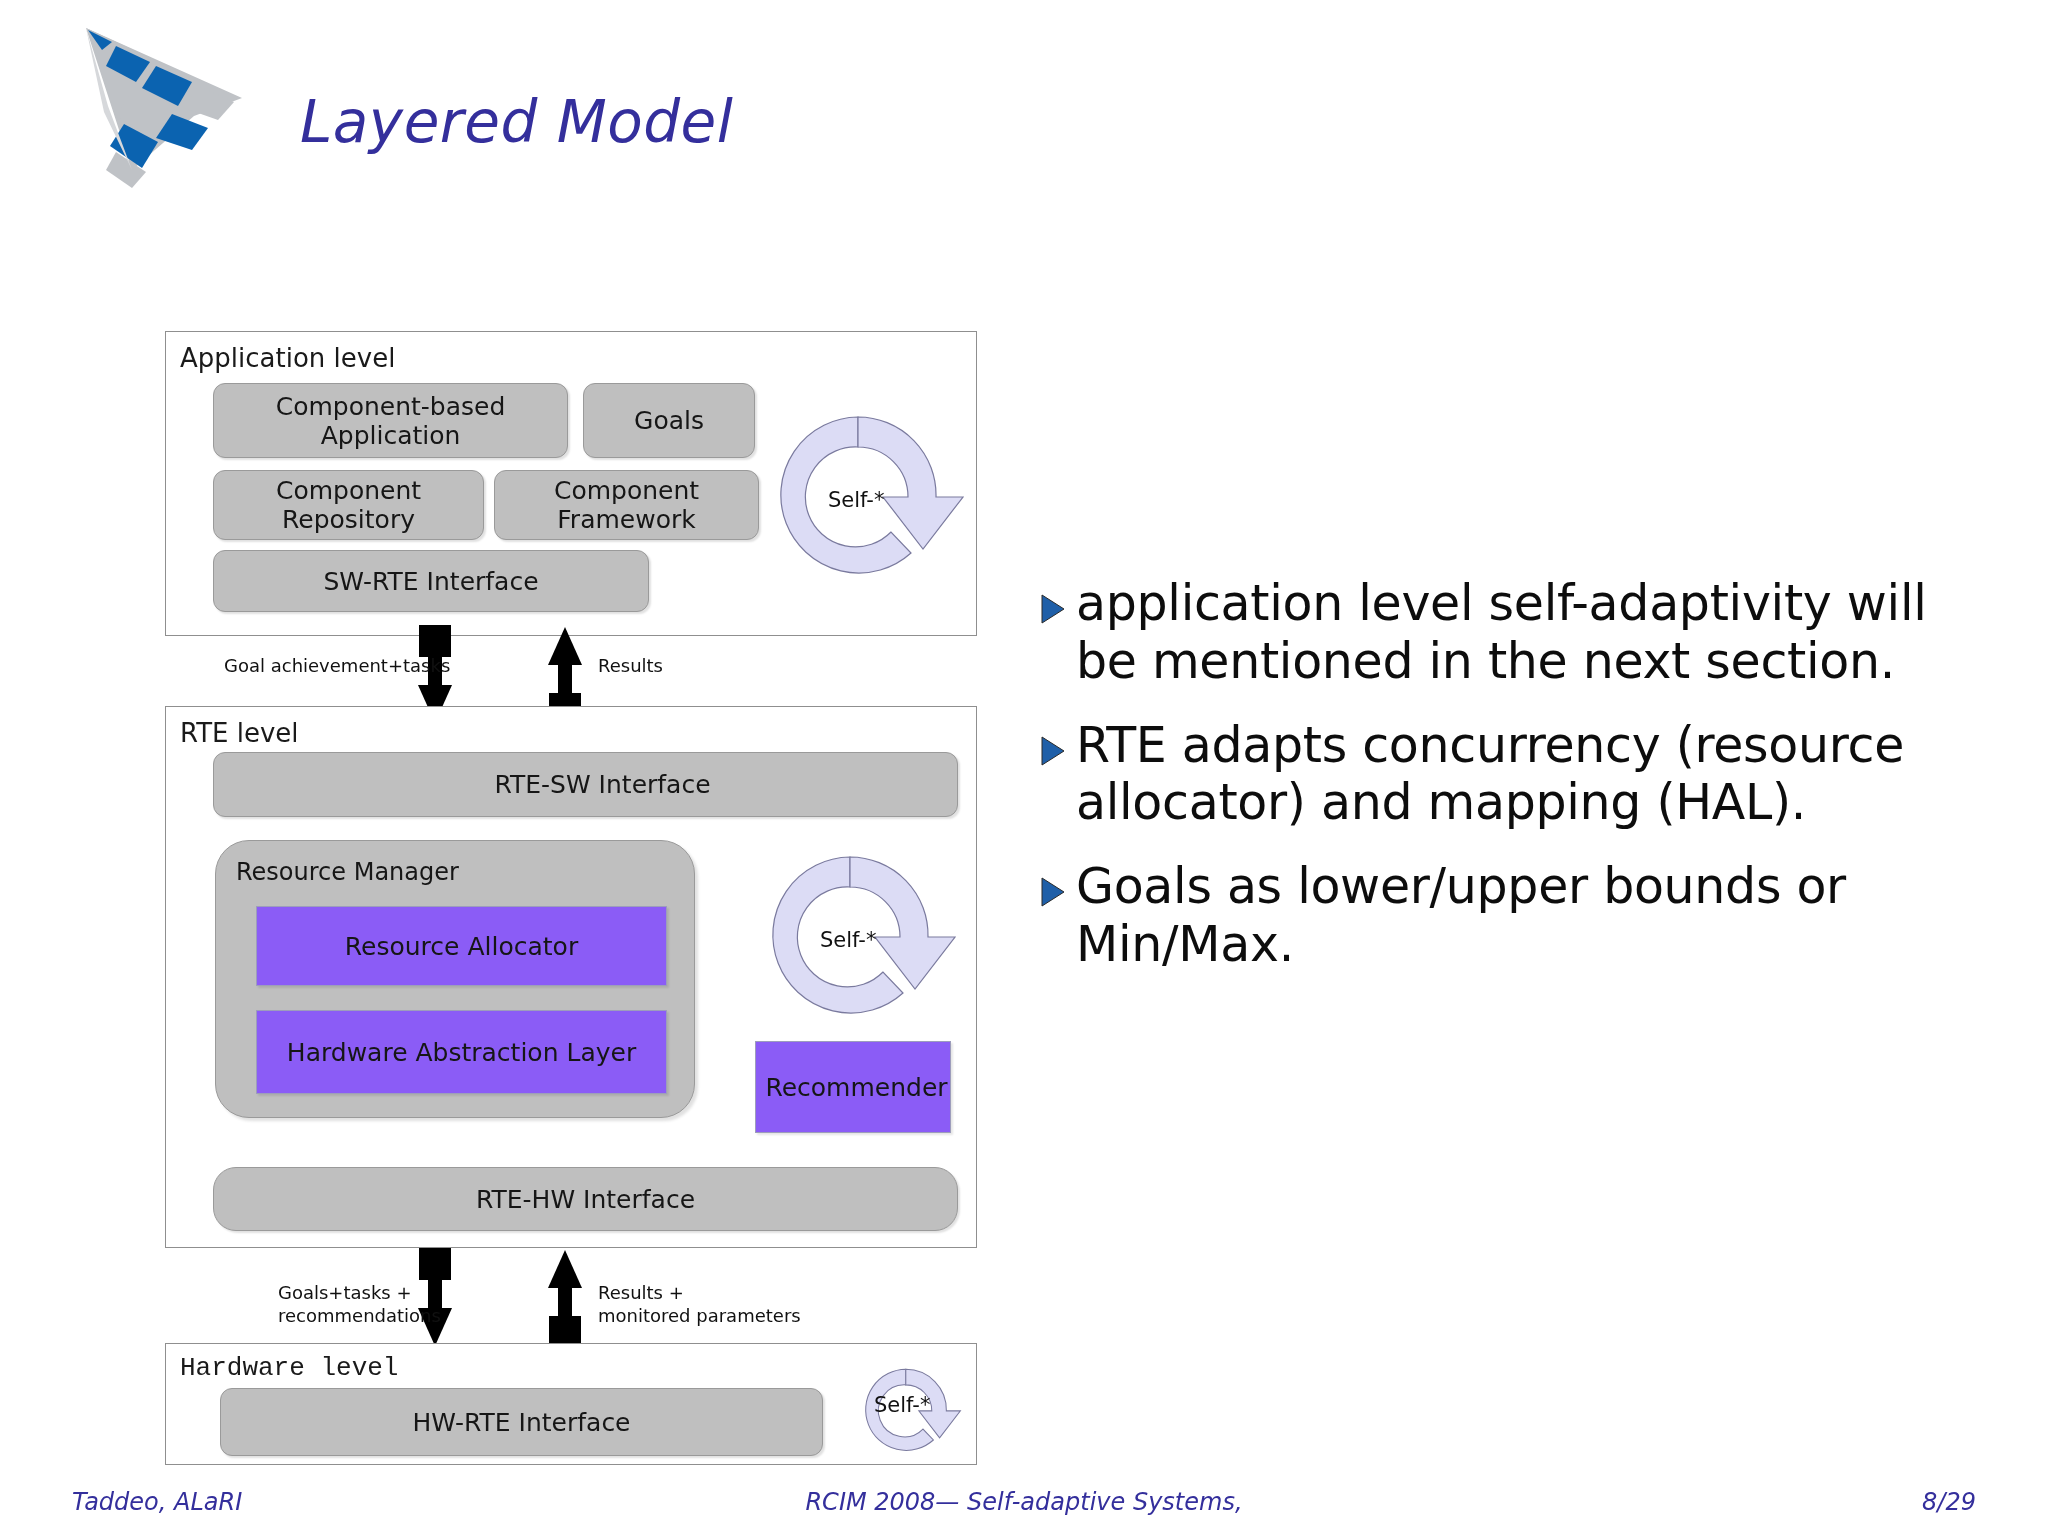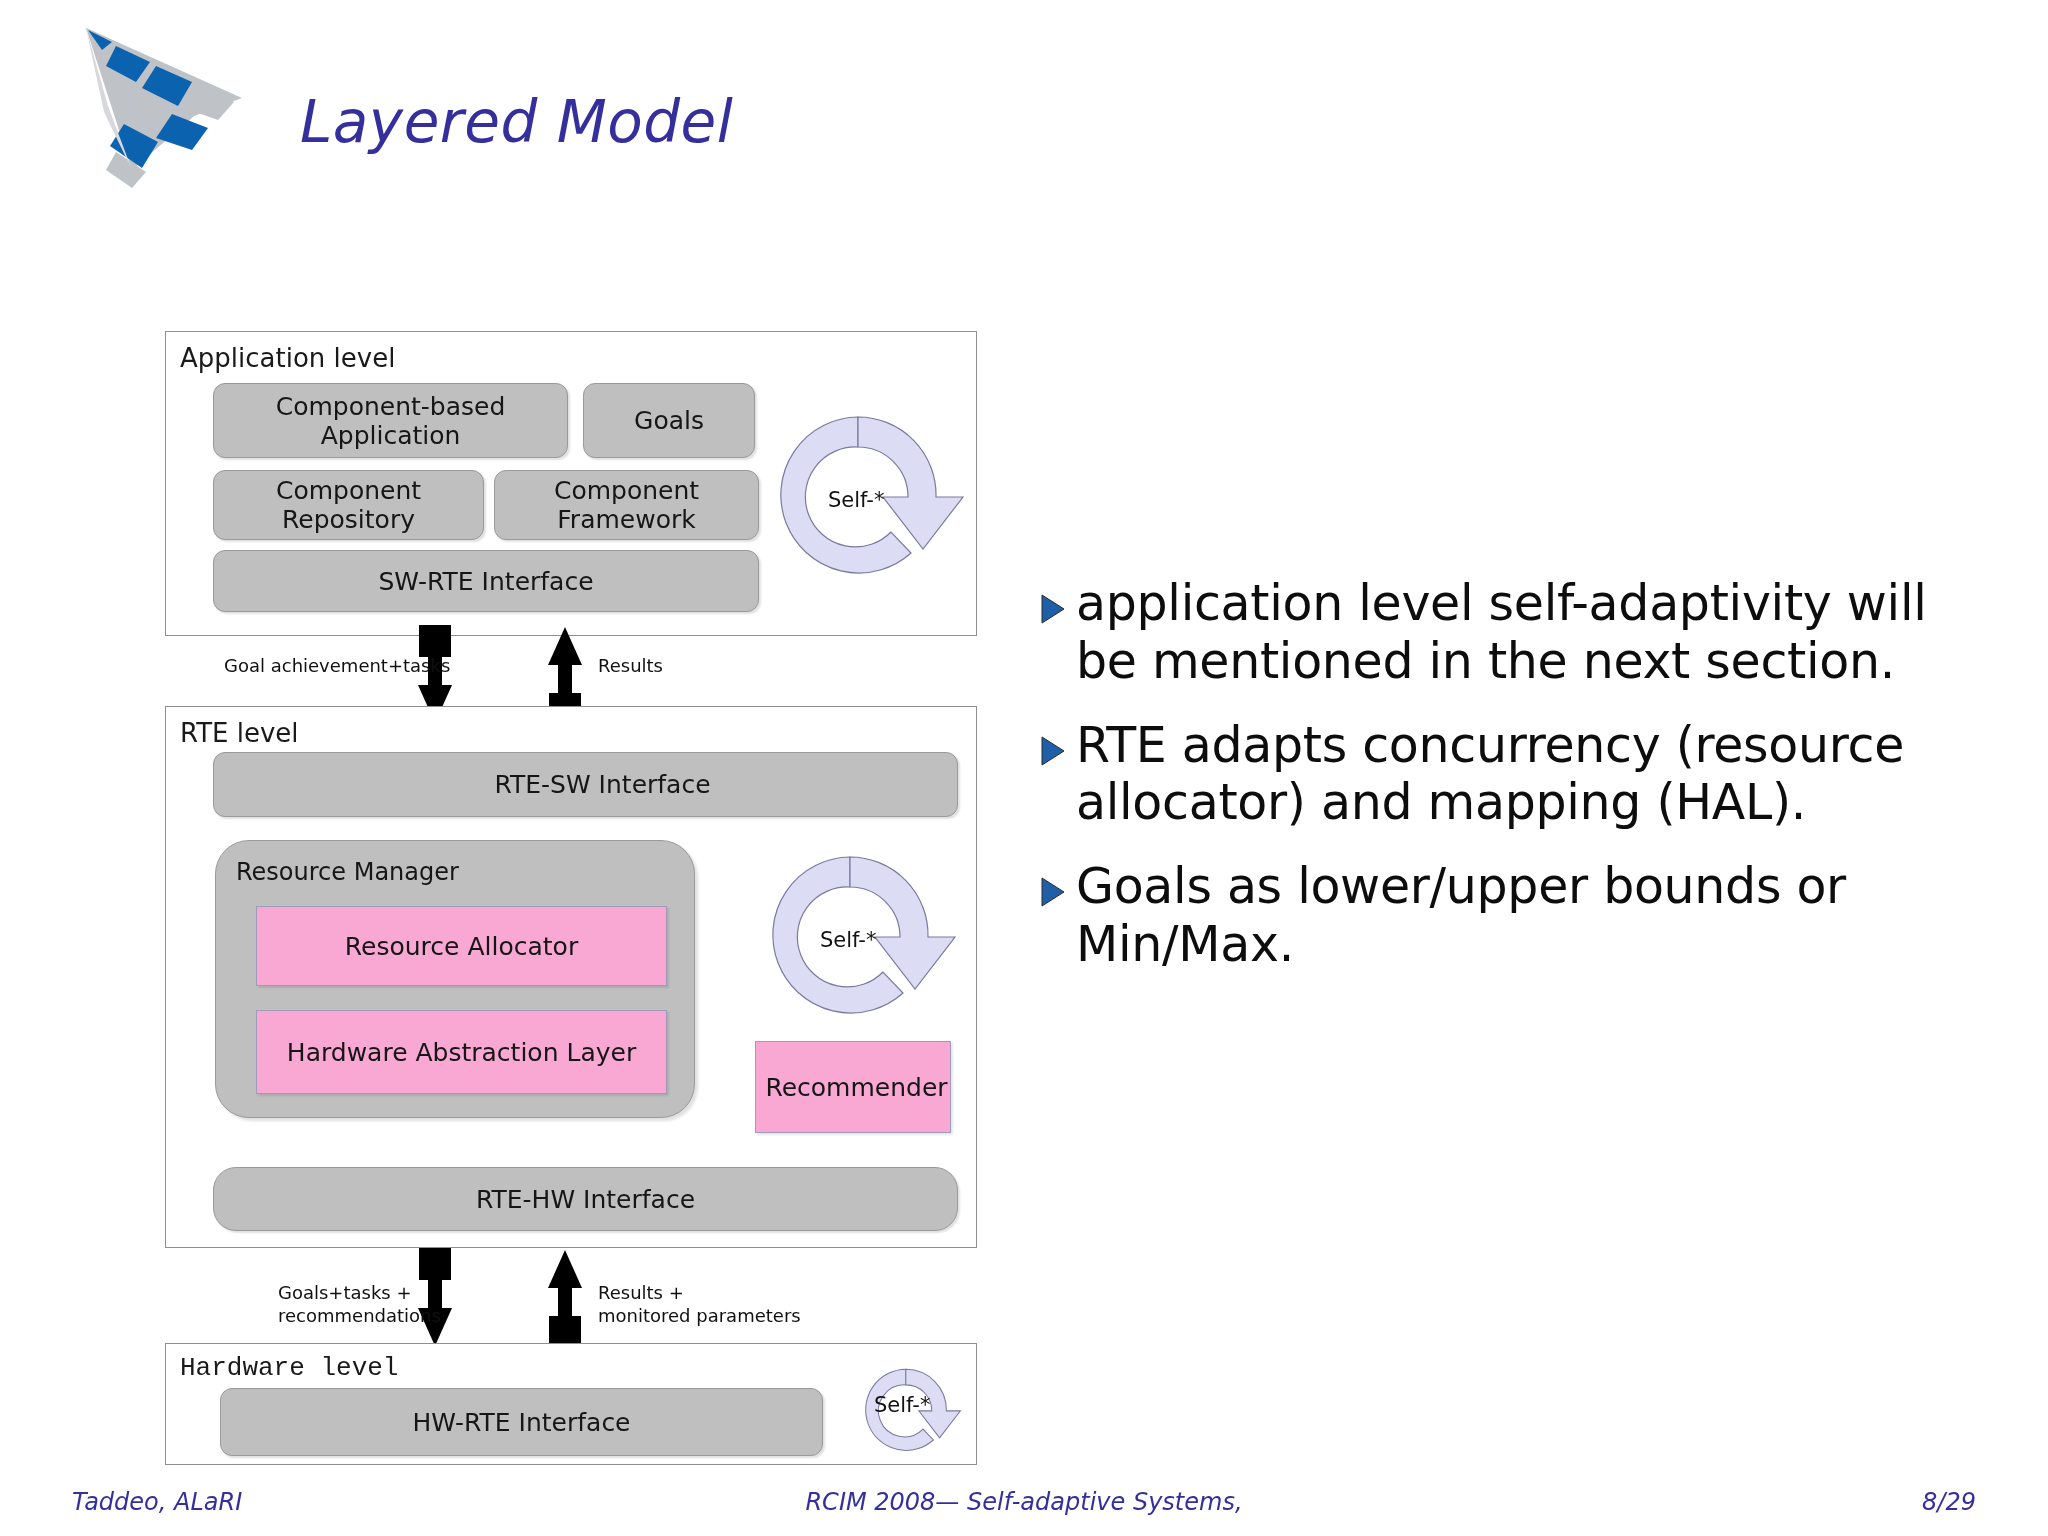--- a/index.html
+++ b/index.html
@@ -64,21 +64,21 @@
     display: flex;
     align-items: center;
     justify-content: center;
     font-size: 25px;
     color: #161616;
     text-align: center;
     box-shadow: 2px 2px 2px rgba(0,0,0,0.12);
   }
   .lbox {
     position: absolute;
-    background: #f9a8d4;
+    background: #8b5cf6;
     border: 1.2px solid #9d9dbb;
     box-sizing: border-box;
     display: flex;
     align-items: center;
     justify-content: center;
     font-size: 25px;
     color: #161616;
     text-align: center;
     box-shadow: 2px 2px 2px rgba(0,0,0,0.10);
   }
@@ -187,21 +187,21 @@
   <div class="level-label" style="left:180px; top:343px;">Application level</div>
 
   <div class="gbox" style="left:213px; top:383px; width:355px; height:75px;">Component-based Application</div>
 
   <div class="gbox" style="left:583px; top:383px; width:172px; height:75px;">Goals</div>
 
   <div class="gbox" style="left:213px; top:470px; width:271px; height:70px;">Component Repository</div>
 
   <div class="gbox" style="left:494px; top:470px; width:265px; height:70px;">Component Framework</div>
 
-  <div class="gbox" style="left:213px; top:550px; width:546px; height:62px;border-radius:12px;">SW-RTE Interface</div>
+  <div class="gbox" style="left:213px; top:550px; width:436px; height:62px;border-radius:12px;">SW-RTE Interface</div>
 
   <div class="cycle" style="left:763px; top:403px; width:210px; height:200px;">
     <svg width="210" height="200" viewBox="0 0 210 200" xmlns="http://www.w3.org/2000/svg">
       <path d="M95 14
                A 78 78 0 1 0 148 150
                L 128 129
                A 50 50 0 1 1 95 44
                Z" fill="#dcdcf5" stroke="#7a7a9e" stroke-width="1.2"></path>
       <path d="M95 14 L95 44 A 50 50 0 0 1 145 94 L120 94 L160 146 L200 94 L173 94 A 78 78 0 0 0 95 14 Z" fill="#dcdcf5" stroke="#7a7a9e" stroke-width="1.2"></path>
     </svg>

